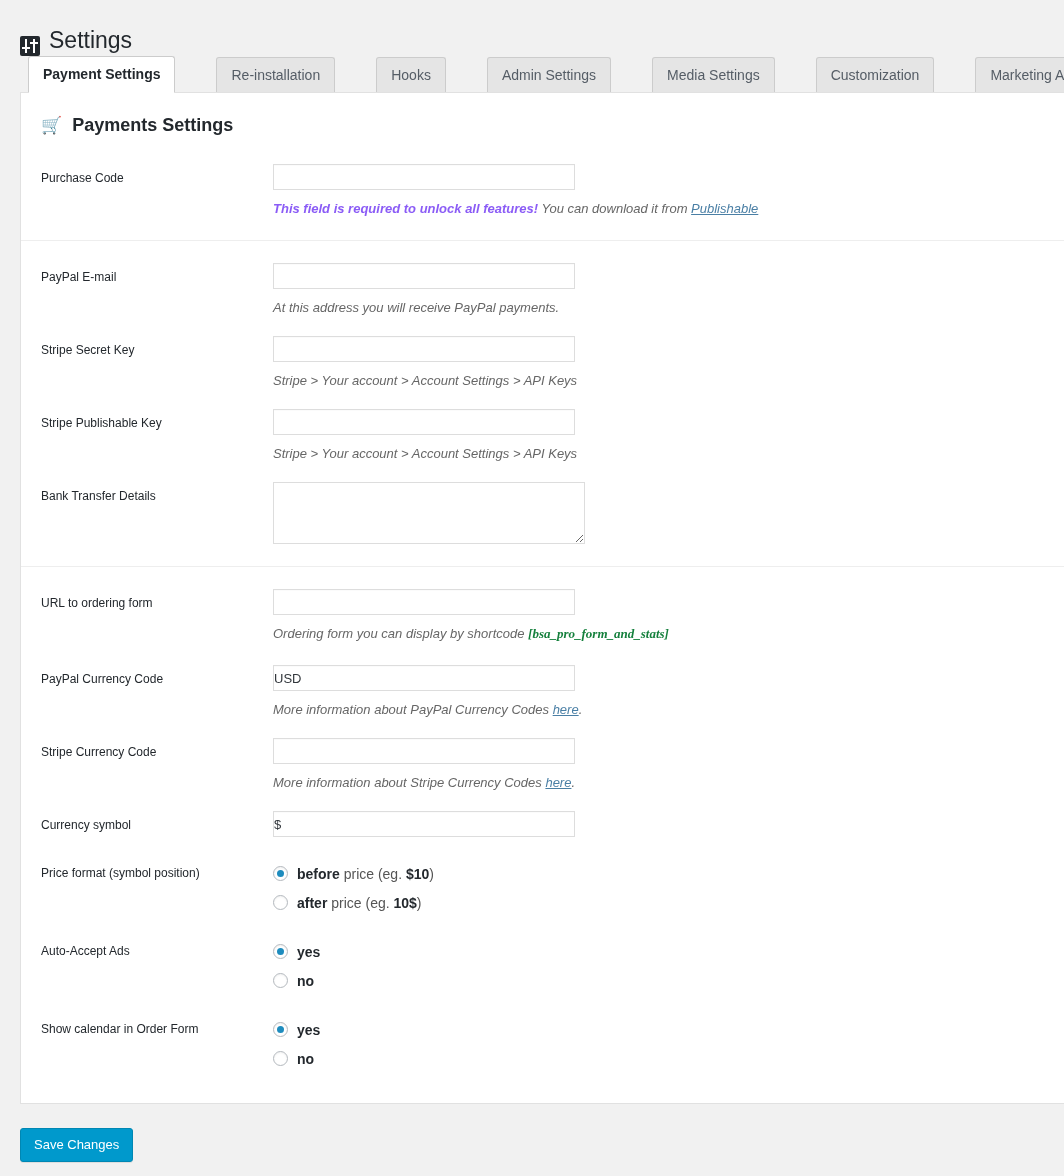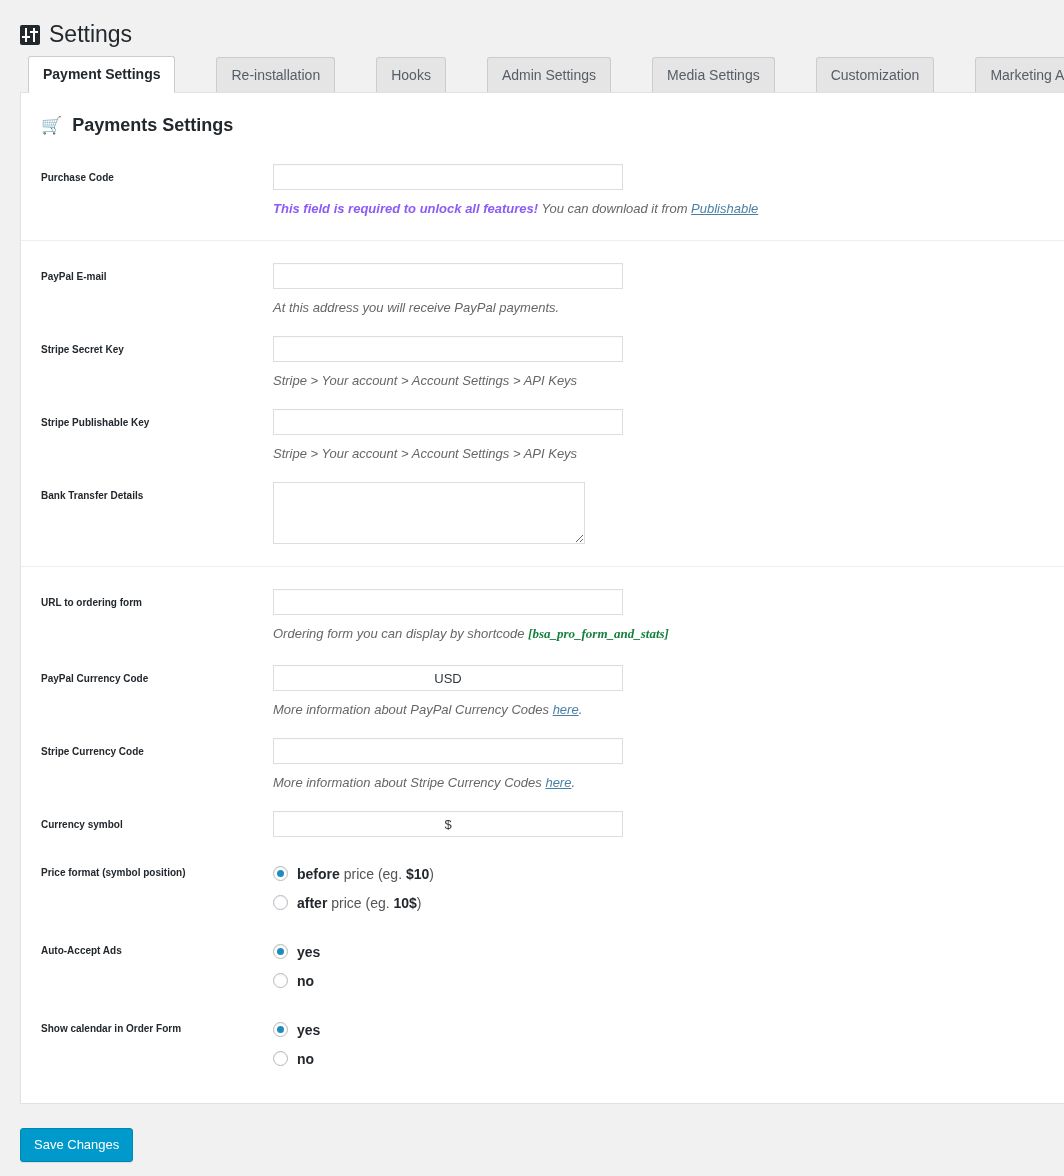--- a/index.html
+++ b/index.html
@@ -8,21 +8,21 @@
     width: 1064px; height: 1176px;
     background: #f1f1f1;
     font-family: "Liberation Sans", sans-serif;
     color: #23282d;
     -webkit-font-smoothing: antialiased;
   }
 
   
   .page-header {
     display: flex;
-    align-items: center;
+    align-items: flex-end;
     padding: 14px 0 0 20px;
     height: 56px;
   }
   .settings-icon {
     width: 20px; height: 20px;
     background: #23282d;
     border-radius: 2px;
     position: relative;
     flex: 0 0 auto;
     margin-right: 9px;
@@ -98,41 +98,40 @@
     font-size: 17px;
     margin-right: 10px;
     line-height: 1;
     color: #23282d;
   }
 
   .row { display: flex; padding: 0 0 0 20px; }
   .row-label {
     width: 232px;
     flex: 0 0 232px;
-    font-size: 10px;
-    font-weight: bold;
+    font-size: 12px;
+    font-weight: normal;
     color: #23282d;
     padding-top: 4px;
     line-height: 20px;
   }
   .row-field { flex: 1 1 auto; }
 
   input.txt {
-    width: 350px;
+    width: 302px;
     height: 26px;
     border: 1px solid #ddd;
     background: #fff;
     font-size: 13px;
     color: #32373c;
     padding: 0 0;
     font-family: "Liberation Sans", sans-serif;
     border-radius: 0;
     outline: none;
     box-shadow: 0 1px 1px rgba(0,0,0,.02) inset;
-    text-align: center;
   }
   textarea.ta {
     width: 312px;
     height: 62px;
     border: 1px solid #ddd;
     background: #fff;
     font-size: 13px;
     color: #32373c;
     padding: 5px 8px;
     font-family: "Liberation Sans", sans-serif;

